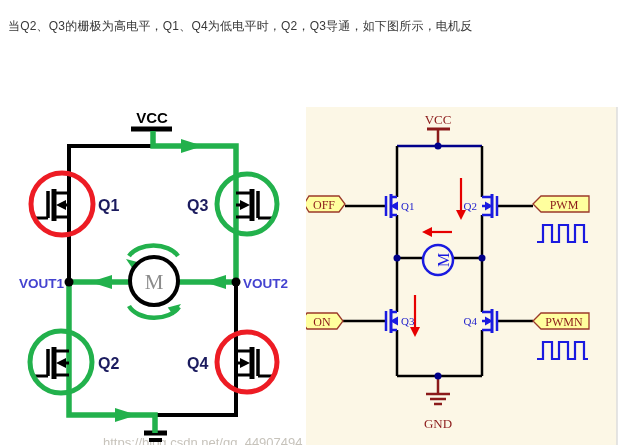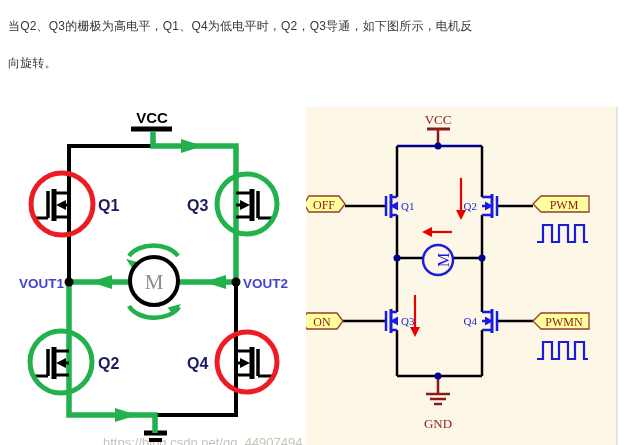--- a/index.html
+++ b/index.html
@@ -18,21 +18,20 @@
   .sans-b{font-family:"Liberation Sans",sans-serif;font-weight:bold;}
   .serif{font-family:"Liberation Serif",serif;}
 </style>
 </head>
 <body>
 
 <div id="stage">
 
   <div class="header">
     <div class="hline">当Q2、Q3的栅极为高电平，Q1、Q4为低电平时，Q2，Q3导通，如下图所示，电机反</div>
-    <div class="hline">向旋转。</div>
   </div>
 
   <div class="watermark">https://blog.csdn.net/qq_44907494</div>
 
   <svg id="leftsvg" class="svgwrap" width="306" height="350" viewBox="0 95 306 350" xmlns="http://www.w3.org/2000/svg">
 
     <g stroke="#000000" stroke-width="4" fill="none">
       <path d="M153,146 H69 V282"></path>
       <path d="M236,282 V415 H155"></path>
       <path d="M131,129 H172" stroke-width="5"></path>

